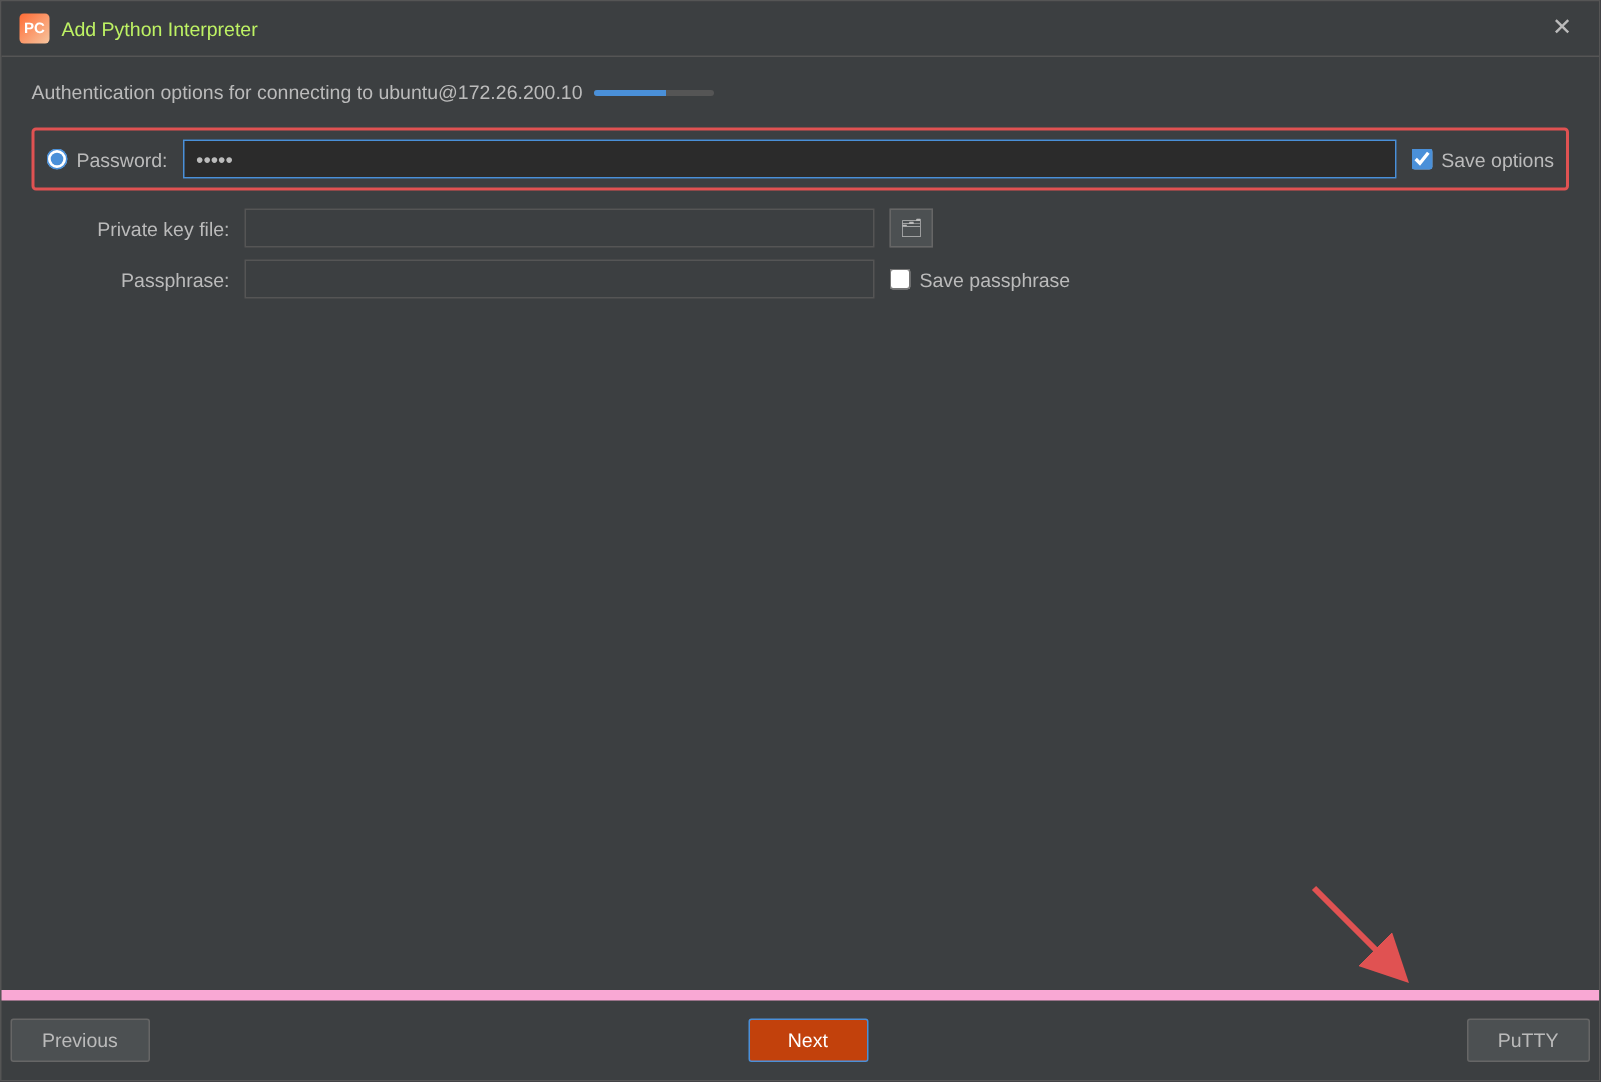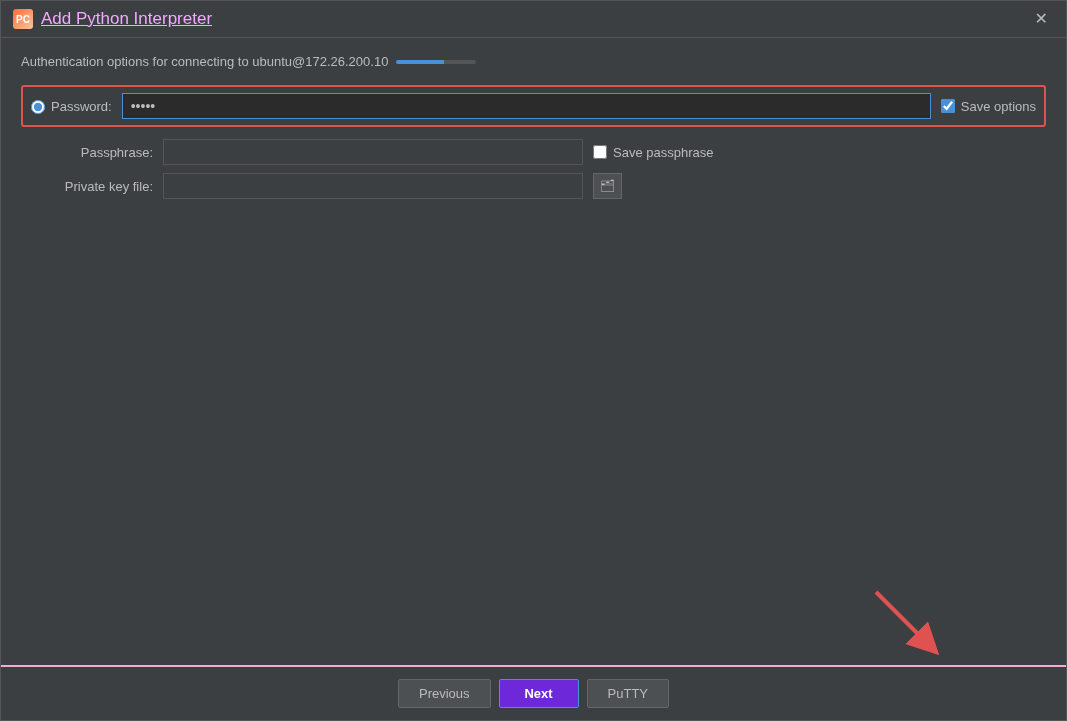--- a/index.html
+++ b/index.html
@@ -47,23 +47,22 @@
       border-radius: 3px;
       display: flex;
       align-items: center;
       justify-content: center;
       font-size: 10px;
       font-weight: bold;
       color: white;
     }
 
     .title-text {
-      color: #f0abfc;
-      font-size: 17px;
-      text-decoration: underline;
+      color: #bef264;
+      font-size: 13px;
     }
 
     .close-btn {
       background: none;
       border: none;
       color: #bbbbbb;
       cursor: pointer;
       font-size: 16px;
       padding: 2px 6px;
       line-height: 1;
@@ -109,21 +108,21 @@
       align-items: center;
       gap: 10px;
       border: 2px solid #e05252;
       border-radius: 3px;
       padding: 6px 8px;
       background: transparent;
     }
 
     .radio-label {
       display: flex;
-      align-items: flex-end;
+      align-items: flex-start;
       gap: 6px;
       white-space: nowrap;
       cursor: pointer;
     }
 
     .radio-input {
       width: 14px;
       height: 14px;
       accent-color: #4a90d9;
       cursor: pointer;
@@ -206,47 +205,46 @@
       display: flex;
       align-items: center;
       gap: 6px;
       cursor: pointer;
     }
 
     .spacer { flex: 1; }
 
     .footer {
       display: flex;
-      justify-content: center;
-      align-items: center;
-      padding: 12px 32px;
+      justify-content: space-between;
+      align-items: center;
+      padding: 12px 6px;
       gap: 8px;
-      border-top: 2px solid #f9a8d4;
+      border-top: 7px solid #f9a8d4;
       position: relative;
     }
 
     .btn {
       padding: 6px 20px;
       font-size: 13px;
       cursor: pointer;
       border-radius: 2px;
       min-width: 80px;
     }
 
     .btn-default {
       background: #4c5052;
       border: 1px solid #666;
       color: #bbbbbb;
     }
 
     .btn-primary {
-      background: #6d28d9;
+      background: #c2410c;
       border: 1px solid #4a90d9;
       color: white;
-      font-weight: bold;
     }
 
     
     .arrow-container {
       position: absolute;
       right: 120px;
       bottom: 55px;
       pointer-events: none;
     }
 
@@ -290,33 +288,33 @@
         <input type="password" class="password-field" value="12345" style="">
         <label class="checkbox-label">
           <input type="checkbox" class="checkbox-input" checked="" style="">
           <span>Save options</span>
         </label>
       </div>
 
 
       <div class="keypair-fields">
         <div class="field-row">
+          <span class="field-label">Private key file:</span>
+          <input type="text" class="text-field" style="">
+          <button class="browse-btn">
+            <span>🗂</span>
+          </button>
+        </div>
+        <div class="field-row">
           <span class="field-label">Passphrase:</span>
           <input type="password" class="text-field" style="">
           <label class="passphrase-checkbox">
             <input type="checkbox" class="checkbox-input" style="">
             <span>Save passphrase</span>
           </label>
-        </div>
-        <div class="field-row">
-          <span class="field-label">Private key file:</span>
-          <input type="text" class="text-field" style="">
-          <button class="browse-btn">
-            <span>🗂</span>
-          </button>
         </div>
       </div>
 
     </div>
 
     <div class="spacer"></div>
 
   </div>
 
   <div class="footer">

